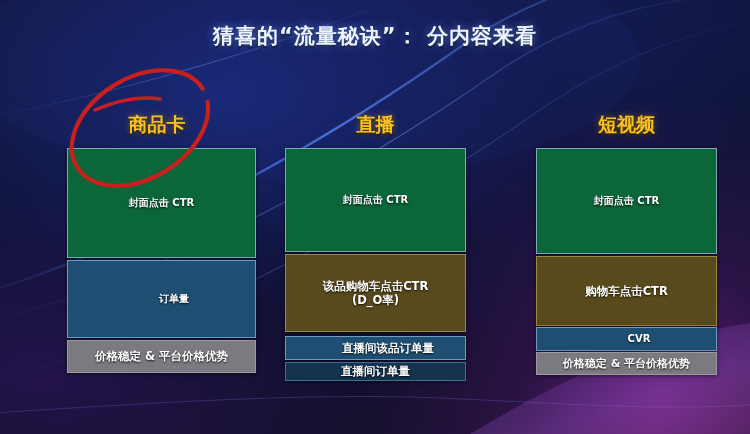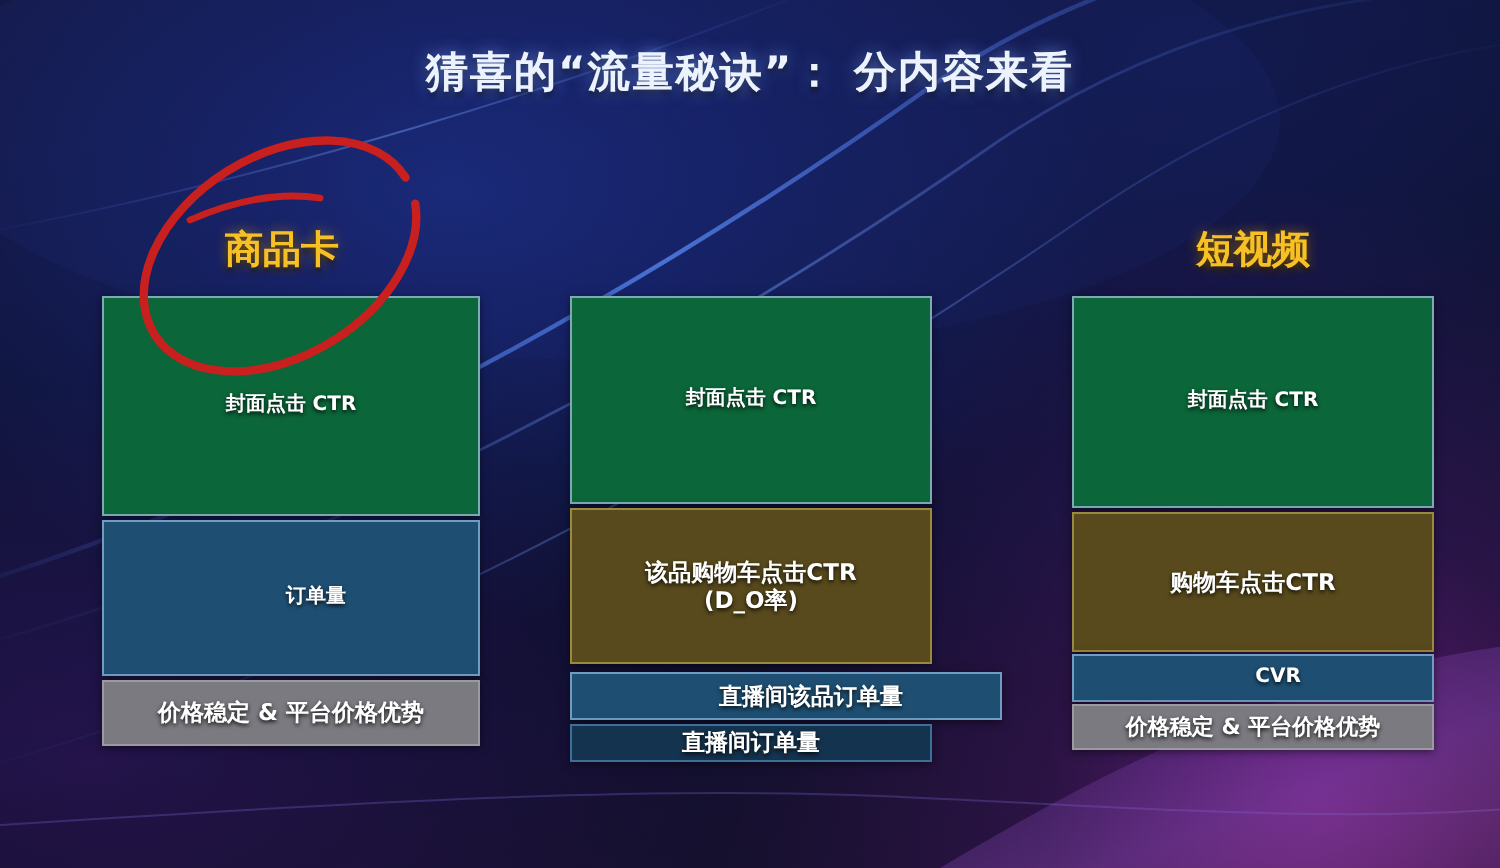--- a/index.html
+++ b/index.html
@@ -77,34 +77,35 @@
     <path d="M-40,330 C150,285 350,175 500,70 C590,10 690,-10 790,-5" fill="none" stroke="url(#sw2)" stroke-width="1.4"></path>
     <path d="M-40,392 C170,340 380,220 540,110 C630,48 720,20 800,18" fill="none" stroke="url(#sw2)" stroke-width="1"></path>
     <path d="M-30,120 C120,95 300,40 430,-15" fill="none" stroke="url(#sw2)" stroke-width="1"></path>
     <path d="M-40,415 C120,405 300,392 440,398 C580,404 690,414 800,400" fill="none" stroke="#6f5bbf" stroke-opacity=".35" stroke-width="1"></path>
     <path d="M470,434 C560,380 660,330 780,320 L790,440 Z" fill="url(#sw3)"></path>
     <ellipse cx="300" cy="60" rx="340" ry="120" fill="#24399b" opacity="0.10"></ellipse>
   </svg>
 
   <div class="title">猜喜的“流量秘诀”： 分内容来看</div>
 
-  <div class="col" style="left:51px;top:112px;width:180px;height:262px;">
+  <div class="col" style="left:67px;top:112px;width:180px;height:262px;">
     <div class="colhead" style="top:0;">商品卡</div>
     <div class="blk green f16" style="left:0;top:36px;width:189px;height:110px;">封面点击 CTR</div>
     <div class="blk blue f16" style="left:0;top:148px;width:189px;height:78px;">订单量</div>
     <div class="blk gray f14" style="left:0;top:228px;width:189px;height:33px;">价格稳定 &amp; 平台价格优势</div>
   </div>
 
   <div class="col" style="left:285px;top:112px;width:181px;height:270px;">
+    <div class="colhead" style="top:0;">直播</div>
     <div class="blk green f16" style="left:0;top:36px;width:181px;height:104px;">封面点击 CTR</div>
     <div class="blk olive f14" style="left:0;top:142px;width:181px;height:78px;flex-direction:column;">
       <span>该品购物车点击CTR</span>
       <span>(D_O率)</span>
     </div>
-    <div class="blk blue f14" style="left:0;top:224px;width:216px;height:24px;">直播间该品订单量</div>
+    <div class="blk blue f14" style="left:0;top:224px;width:181px;height:24px;">直播间该品订单量</div>
     <div class="blk blue-dark f14" style="left:0;top:250px;width:181px;height:19px;">直播间订单量</div>
   </div>
 
   <div class="col" style="left:536px;top:112px;width:181px;height:264px;">
     <div class="colhead" style="top:0;">短视频</div>
     <div class="blk green f16" style="left:0;top:36px;width:181px;height:106px;">封面点击 CTR</div>
     <div class="blk olive f14" style="left:0;top:144px;width:181px;height:70px;">购物车点击CTR</div>
     <div class="blk blue f16" style="left:0;top:215px;width:181px;height:24px;">CVR</div>
     <div class="blk gray f13" style="left:0;top:240px;width:181px;height:23px;">价格稳定 &amp; 平台价格优势</div>
   </div>

